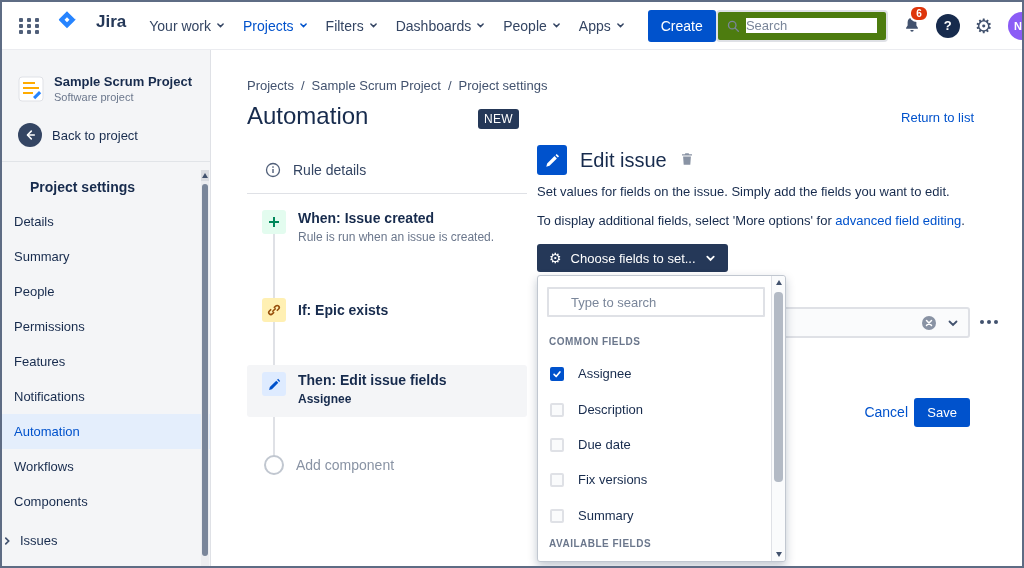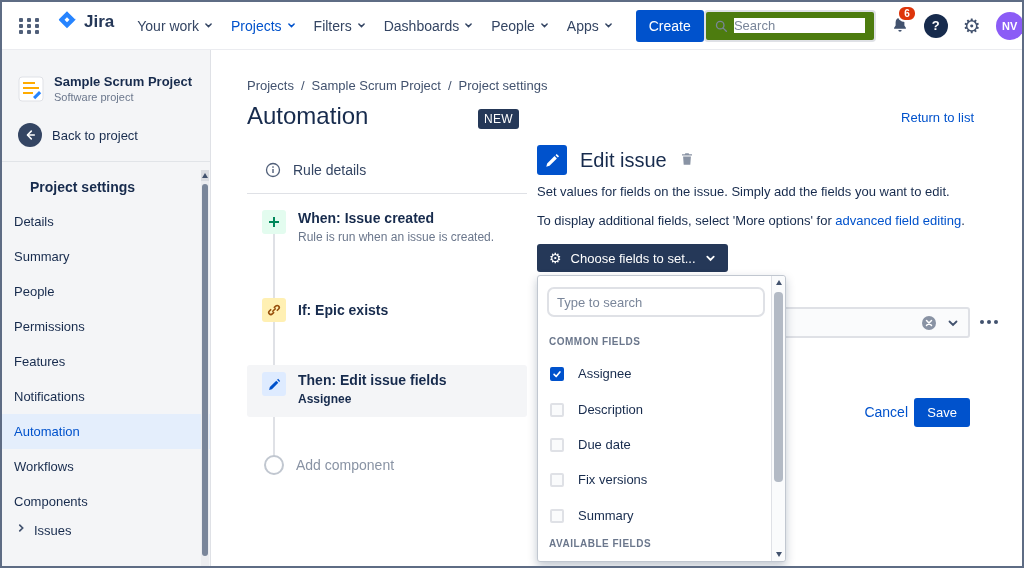--- a/index.html
+++ b/index.html
@@ -3,21 +3,21 @@
 <meta charset="utf-8">
 <style>
 *{margin:0;padding:0;box-sizing:border-box}
 body{font-family:"Liberation Sans",sans-serif;background:#fff;color:#172B4D}
 .screen{position:relative;width:1024px;height:568px;border:2px solid #5E6C84;overflow:hidden;background:#fff}
 
 
 .topbar{position:absolute;top:0;left:0;right:0;height:48px;background:#fff;display:flex;align-items:center;padding:0 12px;z-index:20;border-bottom:1px solid #EBECF0}
 .grid-icon{display:grid;grid-template-columns:repeat(3,6px);grid-gap:2px;padding:5px;cursor:pointer;margin-right:4px}
 .grid-icon i{width:4px;height:4px;border-radius:1px;background:#505F79}
-.logo{display:flex;align-items:center;gap:6px;margin:0 14px 8px 6px;cursor:pointer}
+.logo{display:flex;align-items:center;gap:18px;margin:0 14px 8px 6px;cursor:pointer}
 .logo-text{font-size:17px;font-weight:bold;color:#253858}
 .nav{display:flex;align-items:center}
 .nav-item{display:flex;align-items:center;gap:5px;padding:6px 9px;font-size:14px;color:#344563;cursor:pointer;white-space:nowrap}
 .nav-item.active{color:#0052CC}
 .create-btn{margin-left:14px;height:32px;padding:0 13px;background:#0052CC;color:#fff;border:none;border-radius:3px;font-size:14px;font-family:inherit;cursor:pointer}
 .topbar-right{margin-left:auto;display:flex;align-items:center;gap:15px}
 .search-wrap{display:flex;align-items:center;gap:7px;width:172px;height:32px;border:2px solid #DFE1E6;border-radius:4px;padding:0 9px;background:#4d7c0f}
 .search-wrap input{border:none;outline:none;width:100%;font-size:13px;font-family:inherit;color:#172B4D}
 .search-wrap input::placeholder{color:#7A869A}
 .bell-wrap{position:relative;cursor:pointer;padding-top:3px}
@@ -31,21 +31,21 @@
 .proj{display:flex;gap:10px;align-items:center;padding:24px 16px 12px}
 .proj-name{font-size:13px;font-weight:bold;color:#172B4D}
 .proj-type{font-size:11px;color:#6B778C;margin-top:2px}
 .back-row{display:flex;gap:10px;align-items:center;padding:8px 16px 14px;cursor:pointer}
 .back-circle{width:24px;height:24px;border-radius:50%;background:#344563;display:flex;align-items:center;justify-content:center}
 .back-label{font-size:13px;color:#172B4D}
 .side-sep{height:1px;background:#E1E4E8}
 .side-title{font-size:14px;font-weight:bold;color:#172B4D;padding:17px 16px 9px 28px}
 .side-item{height:35px;display:flex;align-items:center;padding-left:12px;font-size:13px;color:#172B4D;cursor:pointer}
 .side-item.active{background:#E4EEFC;color:#0052CC}
-.issues-row{margin-top:4px;height:35px;display:flex;gap:8px;padding-left:14px;font-size:13px;cursor:pointer}
+.issues-row{margin-top:4px;height:35px;display:flex;align-items:center;gap:8px;padding-left:0;font-size:13px;cursor:pointer}
 .side-scroll{position:absolute;top:120px;bottom:0;right:1px;width:8px;background:#ECEDF0}
 .side-scroll-arrow{height:11px;display:flex;align-items:center;justify-content:center;background:#DADCE1;cursor:pointer}
 .side-thumb{position:absolute;top:14px;left:1px;width:6px;height:372px;background:#7A869A;border-radius:3px;cursor:pointer}
 .tri-up{width:0;height:0;border-left:3px solid transparent;border-right:3px solid transparent;border-bottom:5px solid #42526E}
 .tri-down{width:0;height:0;border-left:3px solid transparent;border-right:3px solid transparent;border-top:5px solid #42526E}
 
 
 .main{position:absolute;top:48px;left:210px;right:0;bottom:0;background:#fff}
 .breadcrumb{position:absolute;left:35px;top:28px;font-size:13px;color:#42526E;display:flex;gap:7px}
 .breadcrumb .bc-link{cursor:pointer}
@@ -82,21 +82,21 @@
 .choose-btn{position:absolute;left:325px;top:194px;height:28px;display:inline-flex;align-items:center;gap:9px;background:#253858;color:#fff;border:none;border-radius:3px;padding:0 12px;font-size:13px;font-family:inherit;cursor:pointer}
 .gear-white{font-size:14px;color:#fff;line-height:1}
 .field-row{position:absolute;left:325px;top:257px;right:52px;height:31px;background:#FAFBFC;border:2px solid #DFE1E6;border-radius:3px;z-index:1;display:flex;align-items:center;justify-content:flex-end;gap:10px;padding-right:9px;cursor:pointer}
 .meatball{position:absolute;right:20px;top:266px;display:flex;gap:3px;cursor:pointer;padding:4px}
 .meatball i{width:4px;height:4px;border-radius:50%;background:#42526E}
 .cancel-link{position:absolute;top:354px;right:114px;color:#0052CC;font-size:14px;cursor:pointer}
 .save-btn{position:absolute;top:348px;right:52px;background:#0052CC;color:#fff;border:none;border-radius:3px;padding:7px 13px;font-size:13px;font-family:inherit;cursor:pointer}
 
 
 .dropdown{position:absolute;left:325px;top:225px;width:249px;height:287px;background:#fff;border:1px solid #C1C7D0;border-radius:3px;box-shadow:0 4px 10px rgba(9,30,66,.25);z-index:5}
-.dd-search{position:absolute;left:9px;top:11px;width:218px;height:30px;border:2px solid #DFE1E6;border-radius:7px;padding:0 8px;font-size:13px;font-family:inherit;outline:none;color:#172B4D}
+.dd-search{position:absolute;left:9px;top:11px;width:218px;height:30px;border:2px solid #DFE1E6;border-radius:1px;padding:0 22px;font-size:13px;font-family:inherit;outline:none;color:#172B4D}
 .dd-search::placeholder{color:#7A869A}
 .dd-section{position:absolute;left:11px;font-size:10px;font-weight:bold;color:#6B778C;letter-spacing:.5px}
 .dd-row{position:absolute;left:12px;display:flex;align-items:center;gap:14px;cursor:pointer}
 .dd-row span{font-size:13px;color:#172B4D}
 .cb{width:14px;height:14px;border-radius:2px;background:#FAFBFC;border:2px solid #DFE1E6;flex:none}
 .cb.checked{background:#0052CC;border-color:#0052CC;display:flex;align-items:center;justify-content:center}
 .dd-scroll{position:absolute;top:0;right:0;bottom:0;width:14px;background:#FAFBFC;border-left:1px solid #DFE1E6;border-radius:0 3px 3px 0}
 .dd-arrow{position:absolute;left:0;right:0;height:13px;display:flex;align-items:center;justify-content:center;cursor:pointer}
 .dd-thumb{position:absolute;top:16px;left:2px;width:9px;height:190px;background:#B3BAC5;border-radius:4px;cursor:pointer}
 </style>

